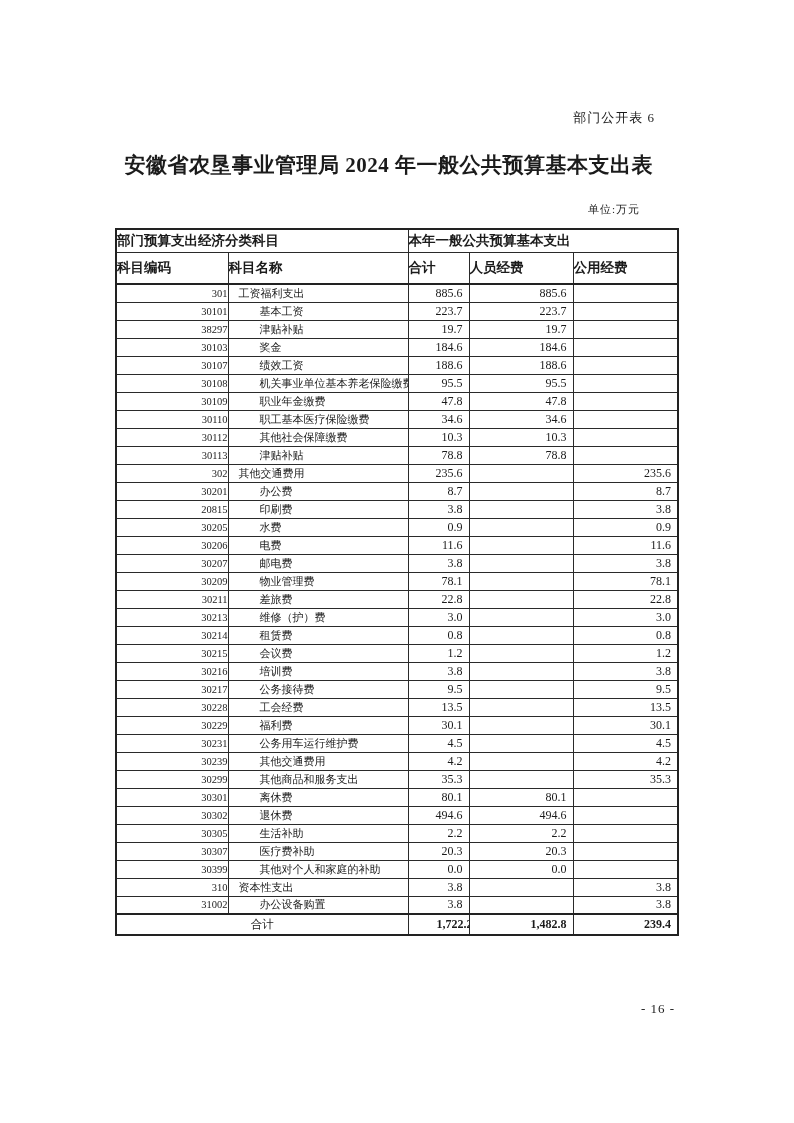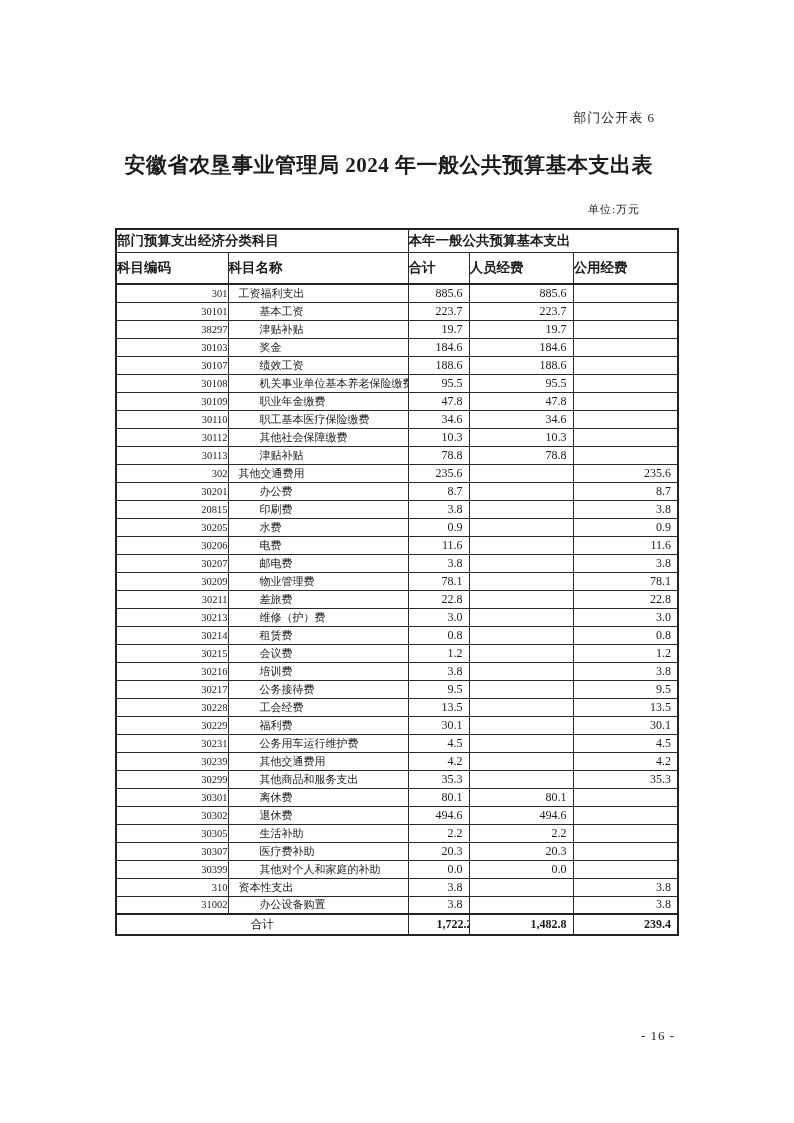--- a/index.html
+++ b/index.html
@@ -45,21 +45,21 @@
   tbody td { height: 18px; font-size: 11px; vertical-align: middle; }
   td.code { padding-left: 20px; font-size: 10.5px; text-align: right; }
   td.name { padding-left: 10px; }
   td.name.indent { padding-left: 31px; }
   td.num { text-align: right; padding-right: 6px; font-size: 12px; }
   tr.total-row { border-top: 2px solid #222; }
   tr.total-row td { height: 21px; }
   tr.total-row td.total-label { text-align: center; font-size: 11.5px; }
   tr.total-row td.num { font-weight: bold; padding-left: 28px; }
   .page-number {
-    position: absolute; top: 1028px; left: 641px;
+    position: absolute; top: 1001px; left: 641px;
     font-size: 13px; letter-spacing: 1px;
   }
 </style>
 </head>
 <body>
 
 <div class="doc-label">部门公开表 6</div>
 
 <div class="page-title">安徽省农垦事业管理局 2024 年一般公共预算基本支出表</div>
 

